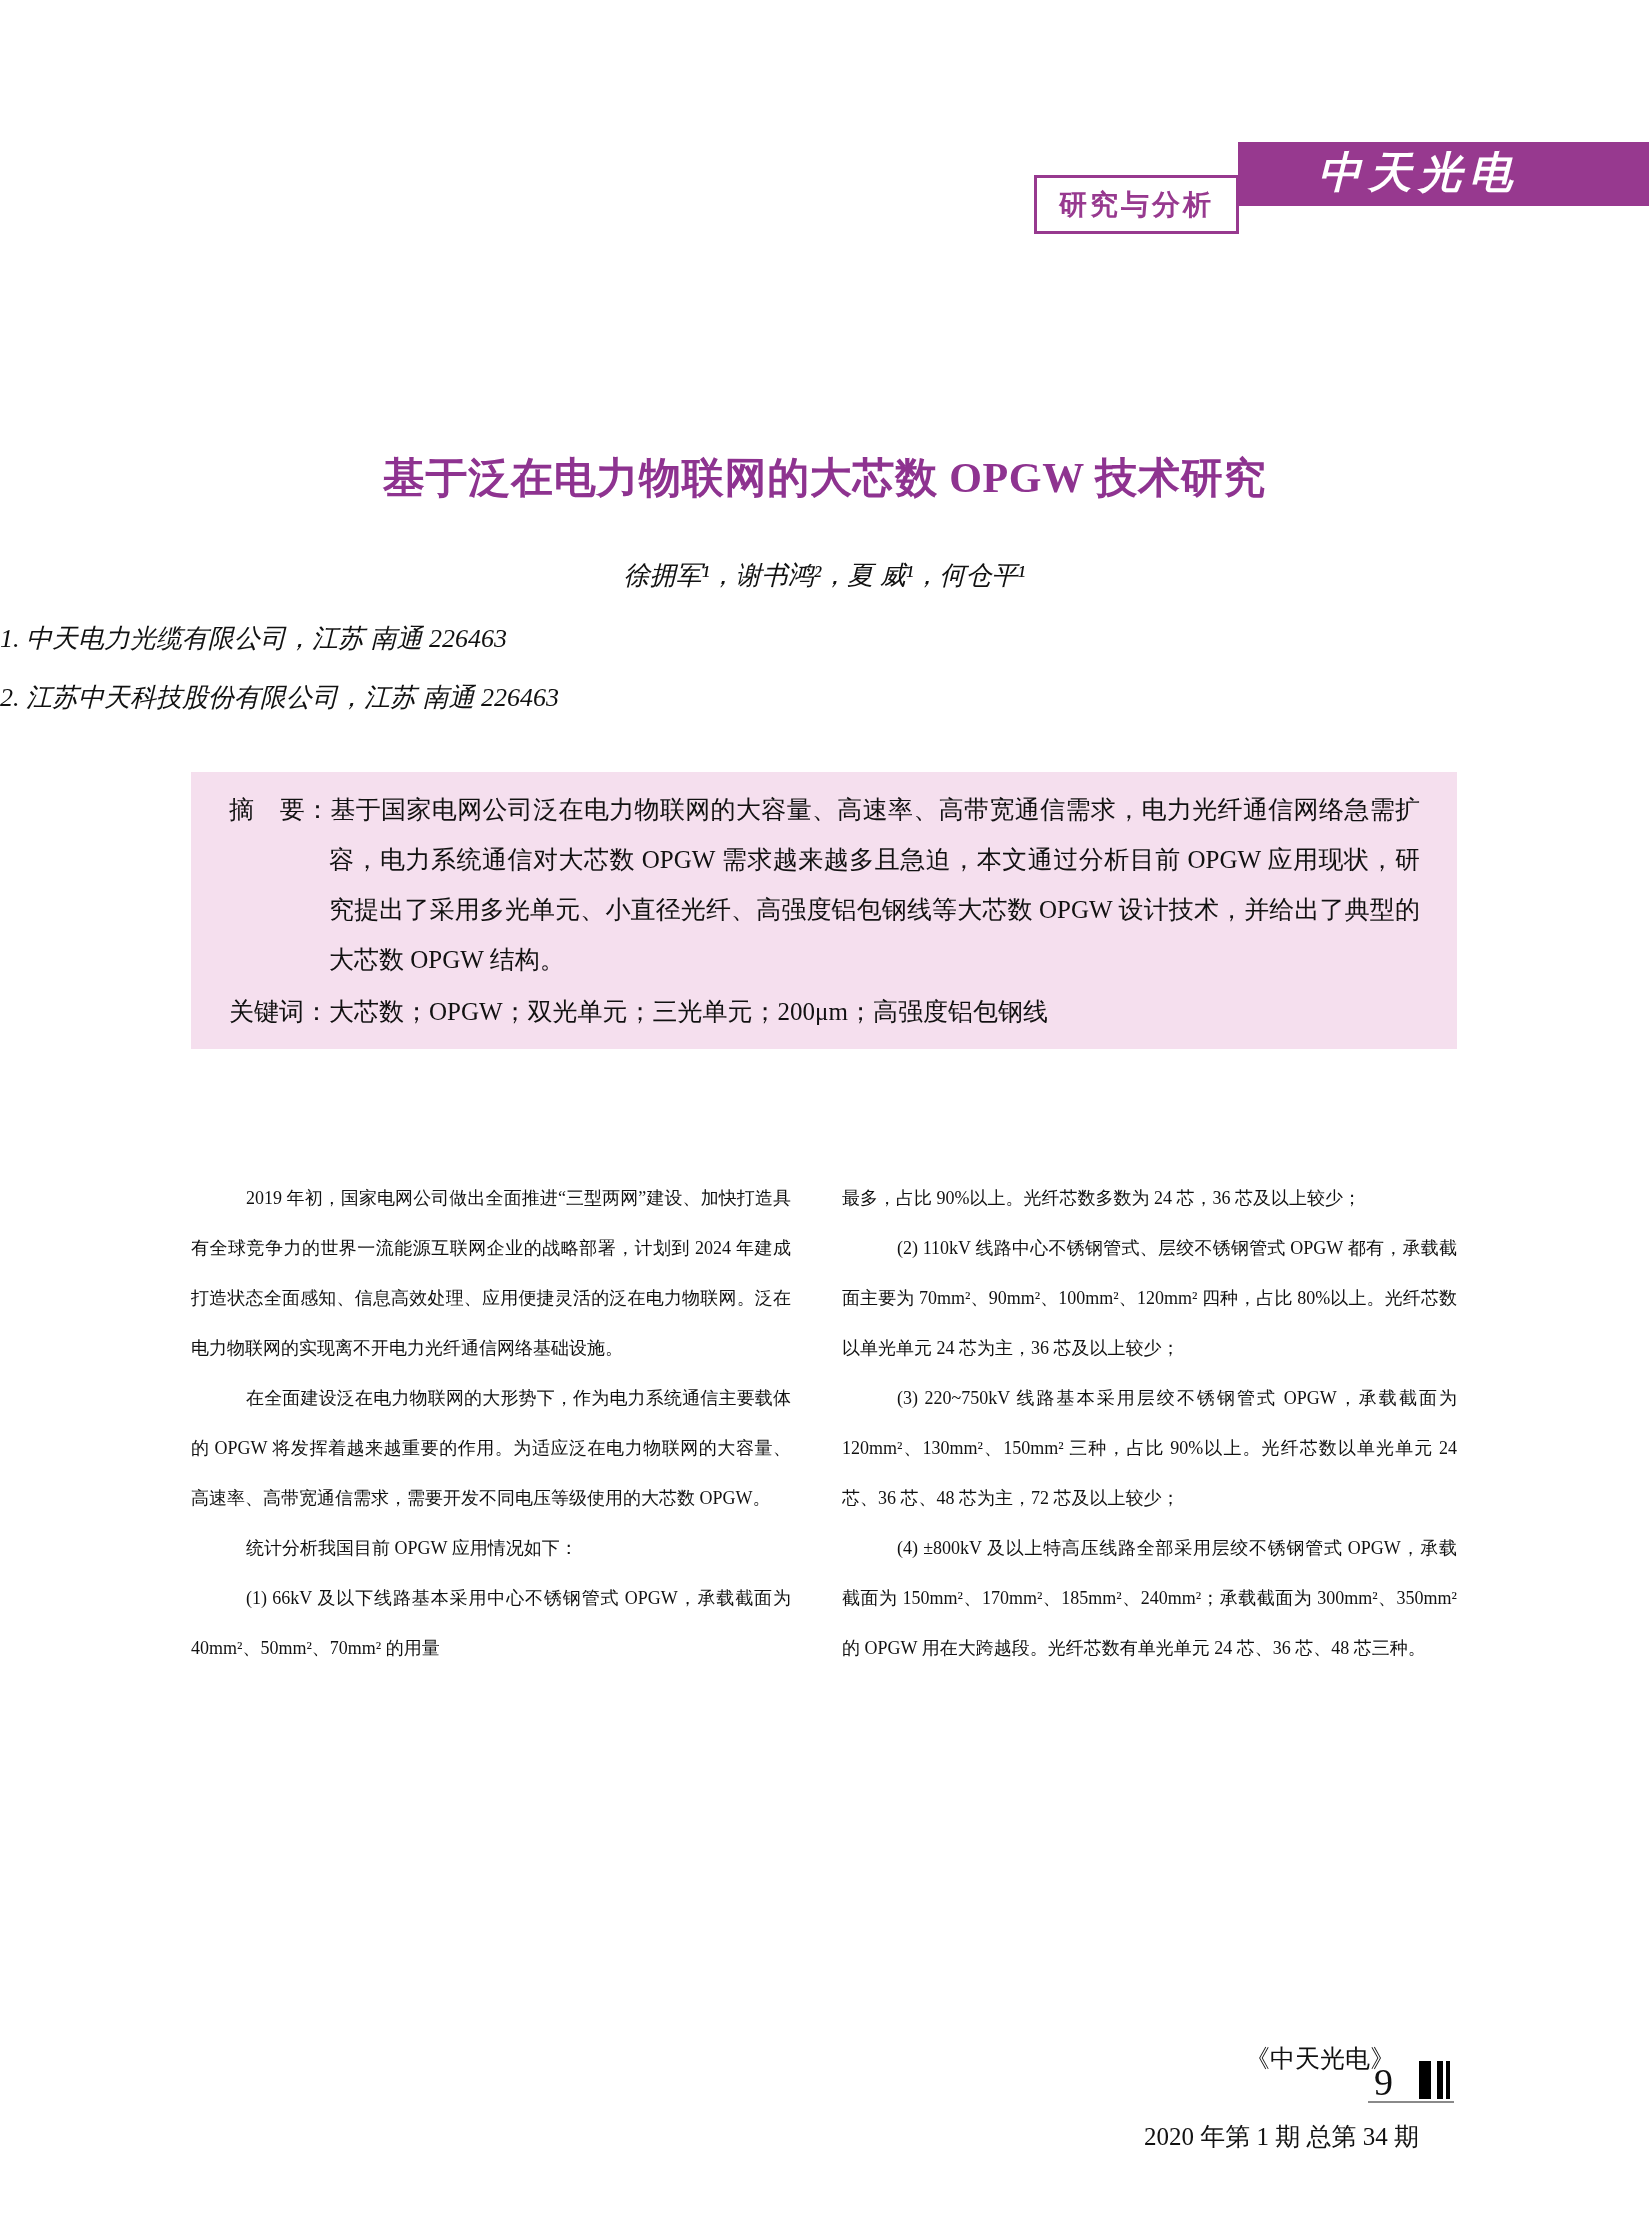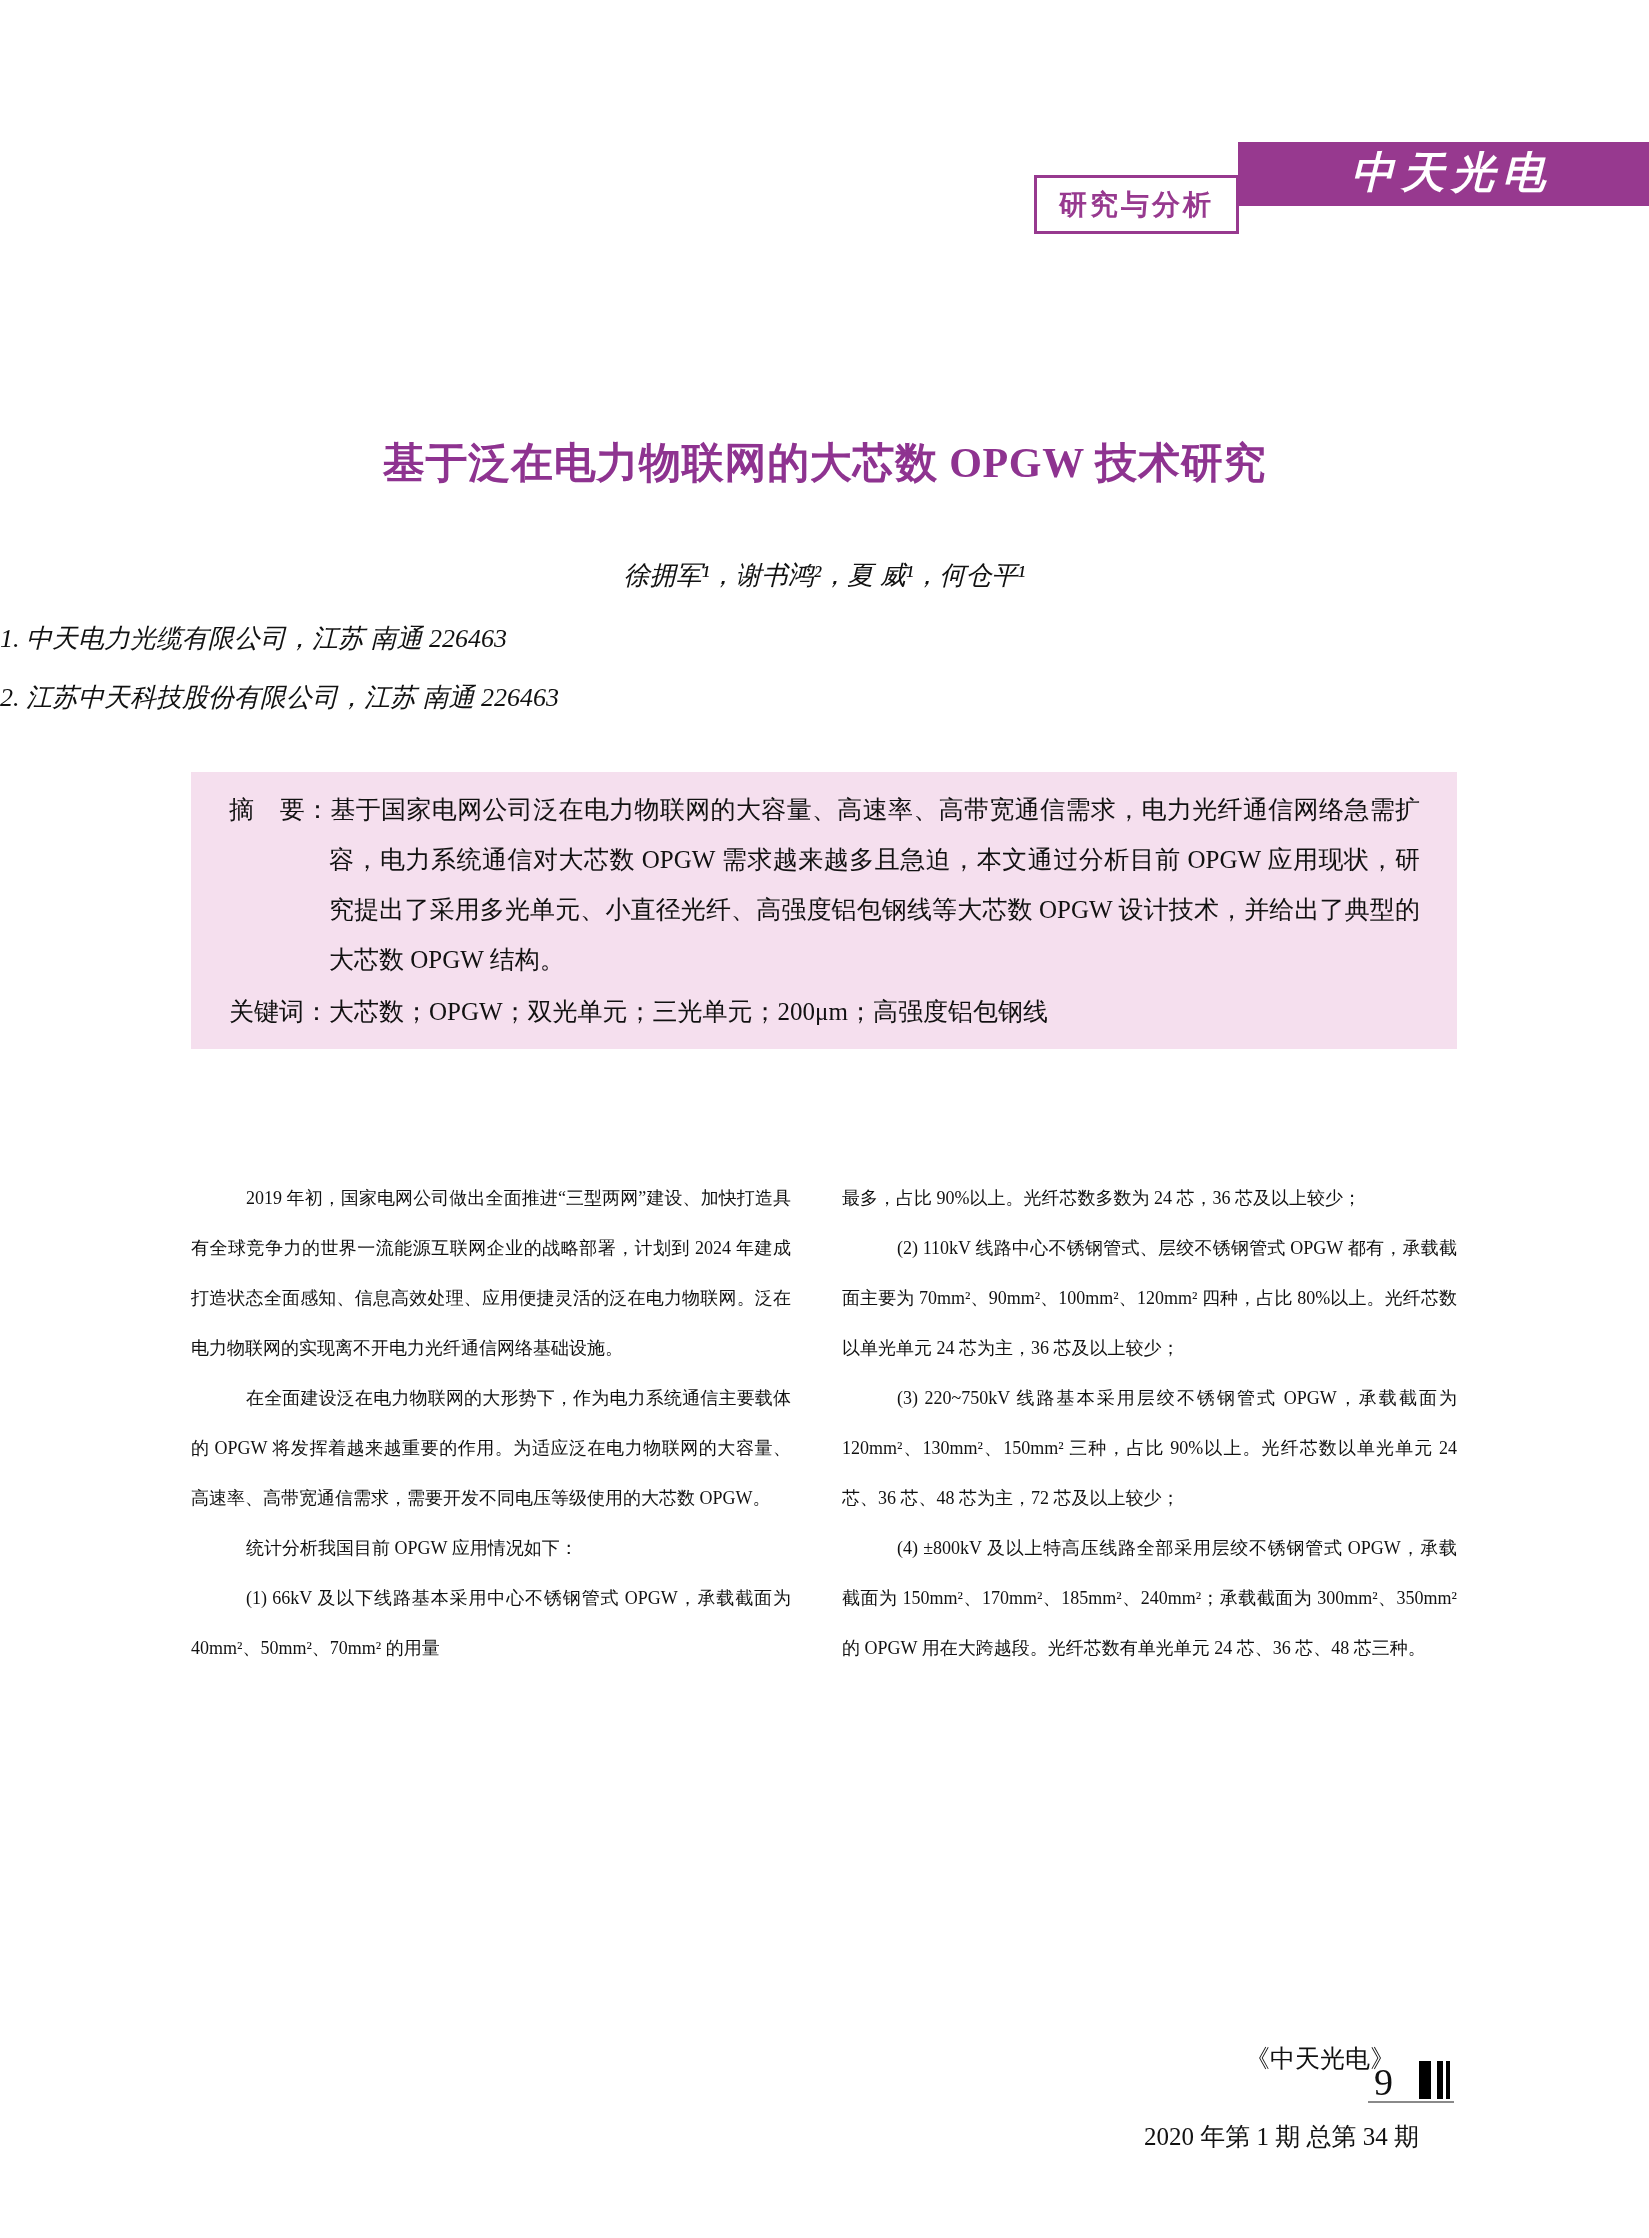--- a/index.html
+++ b/index.html
@@ -17,28 +17,28 @@
     background:#97398f;
   }
   .banner-box{
     position:absolute;left:1034px;top:139px;width:199px;height:53px;
     background:#ffffff;border:3px solid #97398f;
     text-align:center;line-height:53px;
     font-family:"Liberation Sans","DejaVu Sans",sans-serif;
     font-size:28px;letter-spacing:3px;color:#97398f;font-weight:bold;margin-top:36px;
   }
   .brand{
-    position:absolute;left:1351px;top:142px;height:60px;line-height:62px;
+    position:absolute;left:1318px;top:142px;height:60px;line-height:62px;
     color:#ffffff;font-size:43px;font-weight:bold;font-style:italic;
     letter-spacing:7.4px;
     font-family:"Liberation Serif","DejaVu Serif",serif;
   }
   
   .title{
-    position:absolute;left:0;right:0;top:434px;margin:1px;
+    position:absolute;left:0;right:0;top:434px;margin:16px;
     text-align:center;font-size:42px;font-weight:bold;color:#8e3390;
     letter-spacing:0.7px;
   }
   .authors{
     position:absolute;left:0;right:0;top:560px;
     text-align:center;font-size:26px;line-height:32.5px;font-style:italic;font-family:Liberation Serif, serif;
   }
   .aff{position:absolute;left:0;right:0;text-align:left;font-size:26px;line-height:32.5px;font-style:italic;}
   .aff1{top:623px;}
   .aff2{top:682px;}

